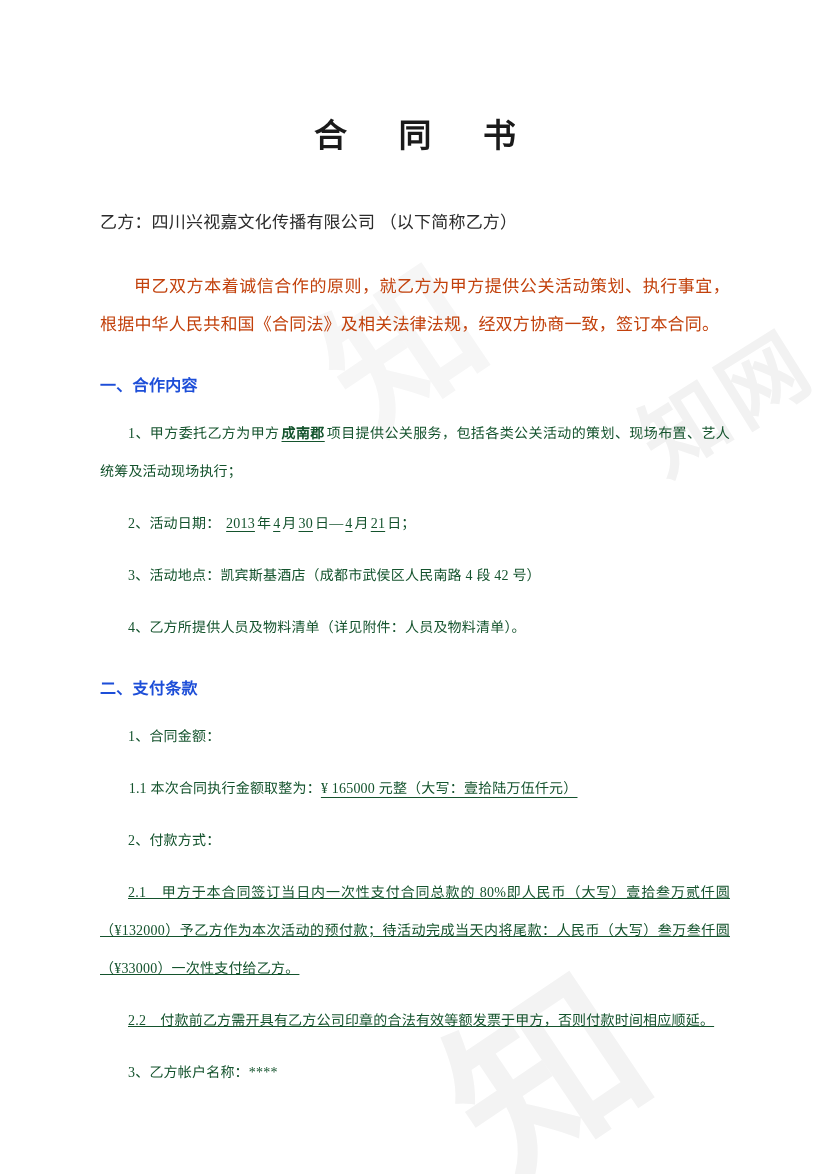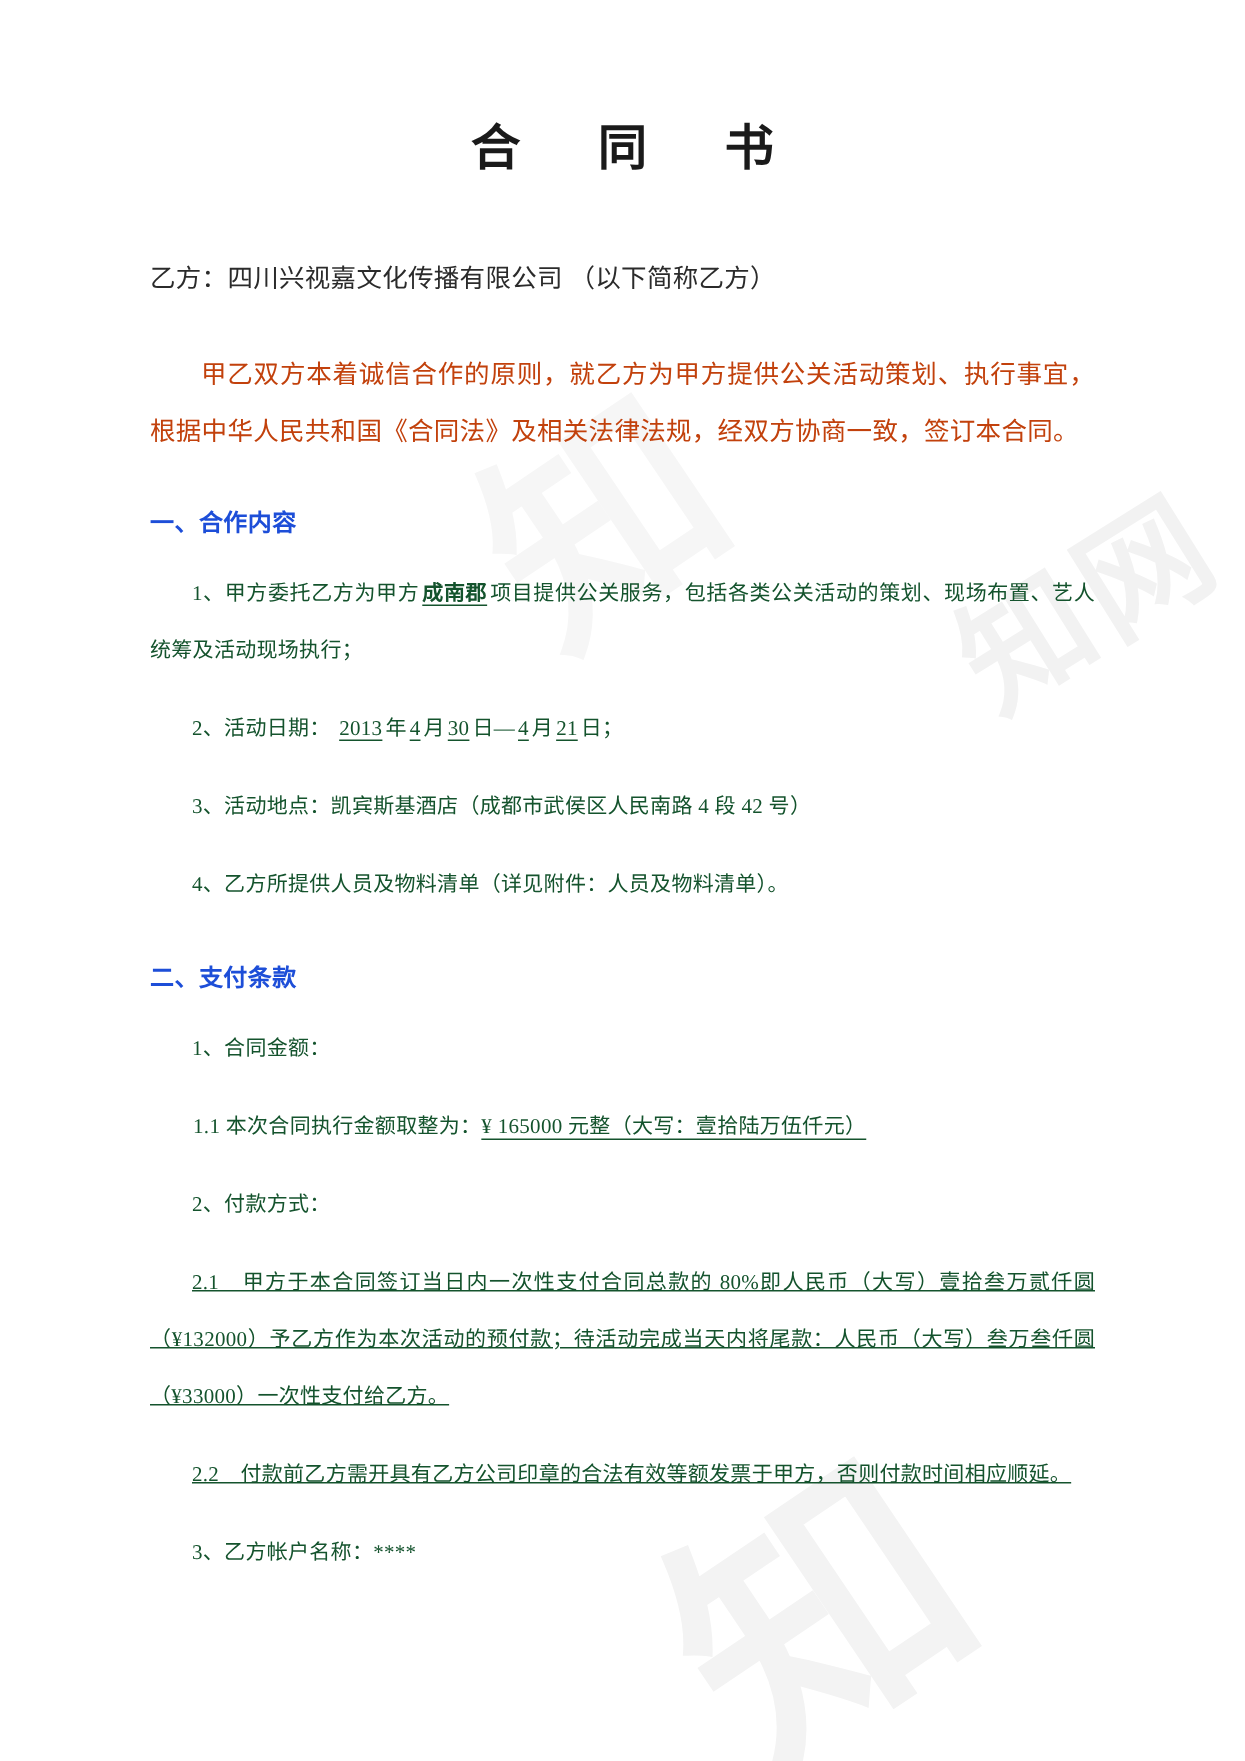--- a/index.html
+++ b/index.html
@@ -71,22 +71,22 @@
   }
 
   .doc-title {
     text-align: center;
     font-family: "DejaVu Sans", "Liberation Sans", sans-serif;
     font-size: 33px;
     font-weight: 600;
     letter-spacing: 20px;
     text-indent: 20px;
     color: #1a1a1a;
-    margin: 16px;
-    padding-top: 63px;
+    margin: 0;
+    padding-top: 116px;
     line-height: 1.2;
   }
 
   .party-block {
     margin-top: 49px;
   }
   .party-line {
     font-size: 17px;
     line-height: 36px;
     color: #2b2b2b;

